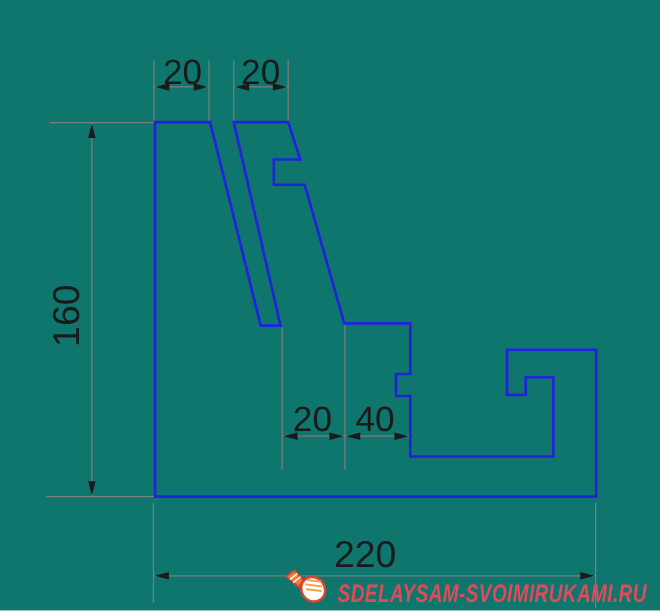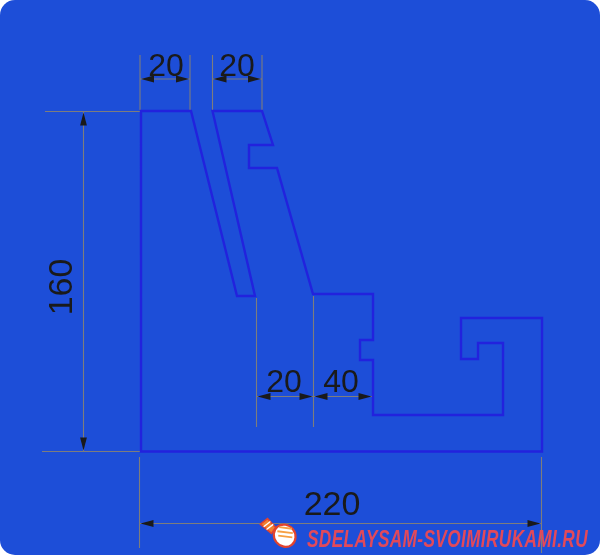--- a/index.html
+++ b/index.html
@@ -1,17 +1,17 @@
 <!DOCTYPE html>
 <html><head>
 <meta charset="utf-8">
 <style>
   html,body{margin:0;padding:0;background:#ffffff;}
-  .stage{position:relative;width:600px;height:555px;background:#1d4ed8;overflow:hidden;
-         font-family:"Liberation Sans", sans-serif;border-radius:15px;}
+  .stage{position:relative;width:600px;height:555px;background:#0f766e;overflow:hidden;
+         font-family:"Liberation Sans", sans-serif;}
   svg{display:block;}
   .outline{stroke:#2222dd;stroke-width:2.4;fill:none;stroke-linejoin:miter;}
   .gline{stroke:#7d7d7d;stroke-width:1.1;fill:none;}
   .arrow{fill:#1a1a1a;stroke:none;}
   .dimtext{fill:#1a1a1a;font-family:"Liberation Sans", sans-serif;font-size:32px;}
   .dimtext-lg{fill:#1a1a1a;font-family:"Liberation Sans", sans-serif;font-size:34px;}
   .wmtext{fill:#e2495a;font-family:"Liberation Sans", sans-serif;font-weight:bold;
           font-style:italic;font-size:23px;letter-spacing:0.5px;}
   .bulb-glass{fill:#ffffff;stroke:#e2432e;stroke-width:2.2;}
   .bulb-hatch{stroke:#f6a043;stroke-width:1.8;fill:none;}

